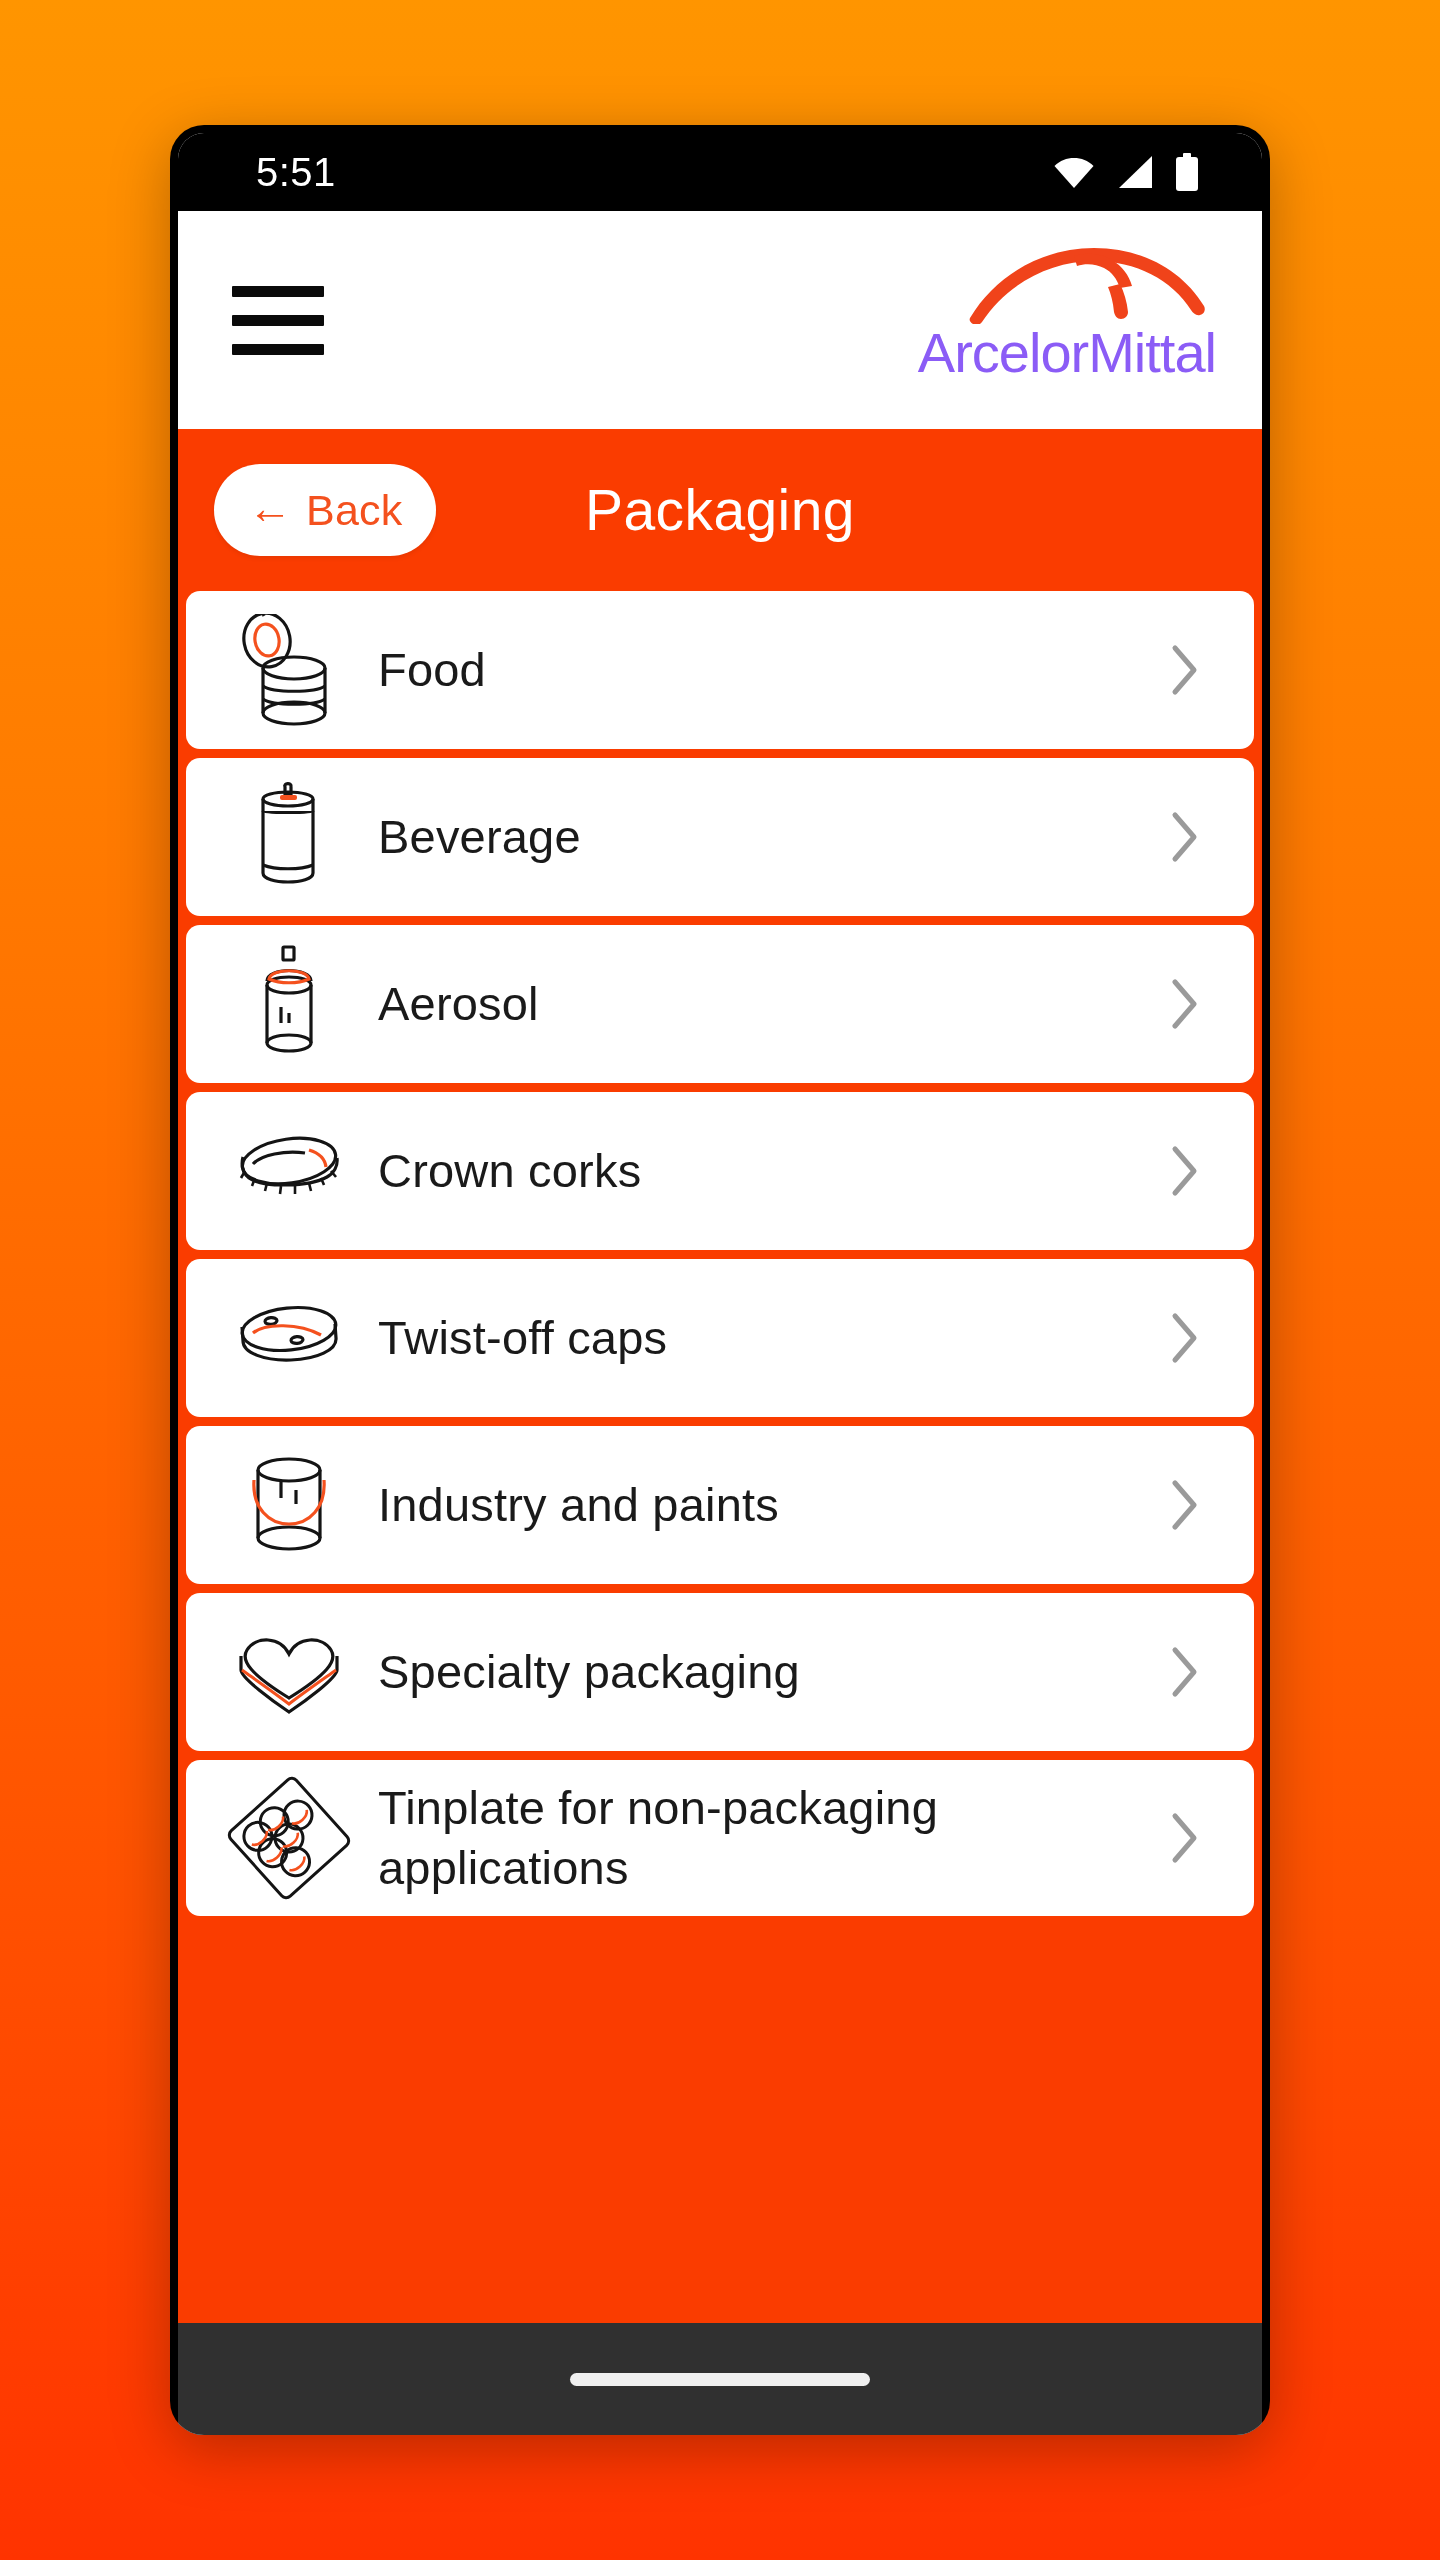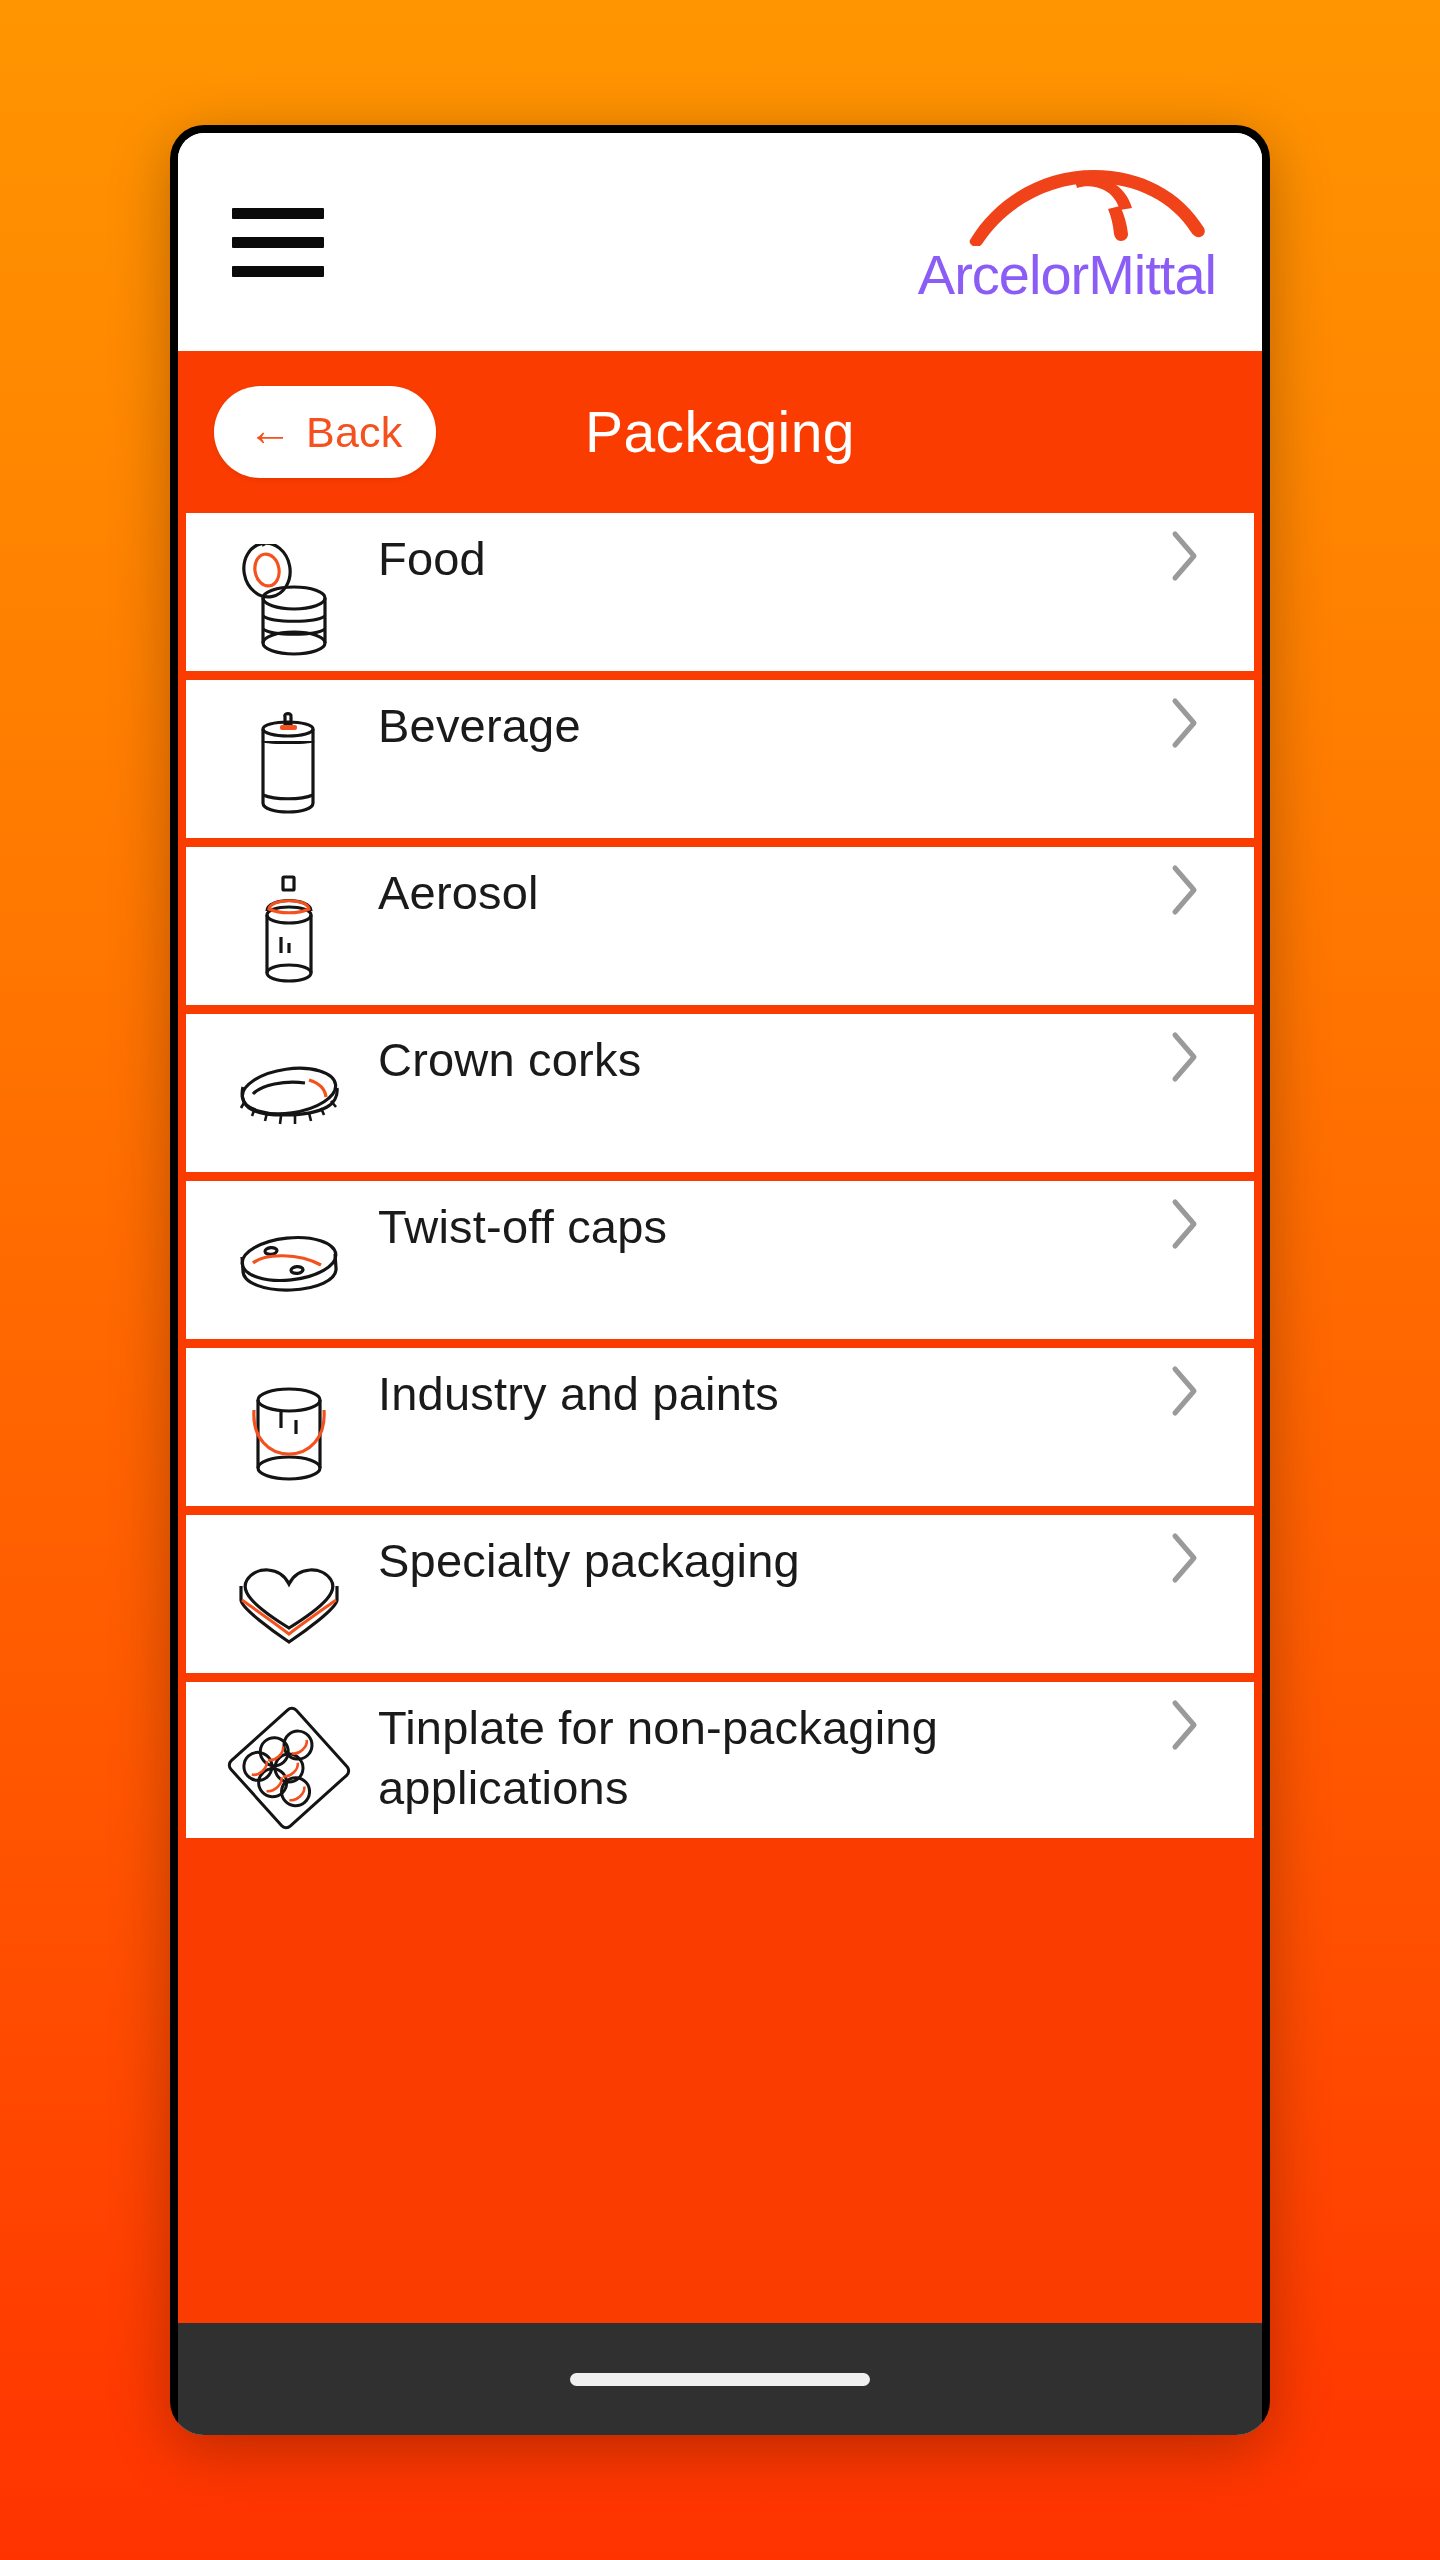--- a/index.html
+++ b/index.html
@@ -70,22 +70,22 @@
   }
 
   
   .list {
     flex:1; background:#fa3c00;
     display:flex; flex-direction:column; gap:9px;
     padding:0 8px 0 8px; overflow:hidden;
   }
   .list-item {
     background:#fff; flex:none;
-    height:158px; display:flex; 
-    padding:16px 46px 0 34px; cursor:pointer;
+    height:158px; display:flex; align-items:center;
+    padding:0 46px 0 34px; cursor:pointer;border-radius:14px;
   }
   .list-item.tall { height:156px; }
   .item-icon {
     width:138px; flex:none; display:flex;
     align-items:center; justify-content:center;
   }
   .item-icon svg { display:block; }
   .item-label {
     flex:1; font-size:47px; color:#1a1a1a;
     letter-spacing:.2px; line-height:1.28; padding-left:20px;
@@ -98,20 +98,35 @@
     display:flex; align-items:center; justify-content:center;
   }
   .home-indicator { width:300px; height:13px; background:#f0f0f0; border-radius:8px; }
 </style>
 </head>
 <body>
 
 <div class="phone">
   <div class="screen">
 
+    <div class="statusbar">
+      <div class="status-time">5:51</div>
+      <div class="status-icons">
+        <svg width="44" height="34" viewBox="0 0 44 34">
+          <path d="M22 33 L2.5 11 C8 5.5 14.7 3 22 3 C29.3 3 36 5.5 41.5 11 Z" fill="#fff"></path>
+        </svg>
+        <svg width="40" height="34" viewBox="0 0 40 34">
+          <path d="M37 1 L37 33 L4 33 Z" fill="#fff"></path>
+        </svg>
+        <svg width="26" height="38" viewBox="0 0 26 38">
+          <rect x="9" y="0" width="8" height="5" rx="1" fill="#fff"></rect>
+          <rect x="2" y="4" width="22" height="34" rx="3" fill="#fff"></rect>
+        </svg>
+      </div>
+    </div>
 
     <div class="appbar">
       <div class="hamburger">
         <span></span>
         <span></span>
         <span></span>
       </div>
       <div class="logo-wrap">
         <svg class="logo-swoosh" viewBox="0 0 250 80">
           <path d="M8 74 C34 30 82 4 132 4 C180 4 220 26 242 62 C244 66 242 70 238 71 C234 72 231 69 229 66 C210 36 174 17 132 17 C88 17 45 40 20 78 C18 81 14 82 11 80 C8 78 7 76 8 74 Z" fill="#f0431a"></path>

